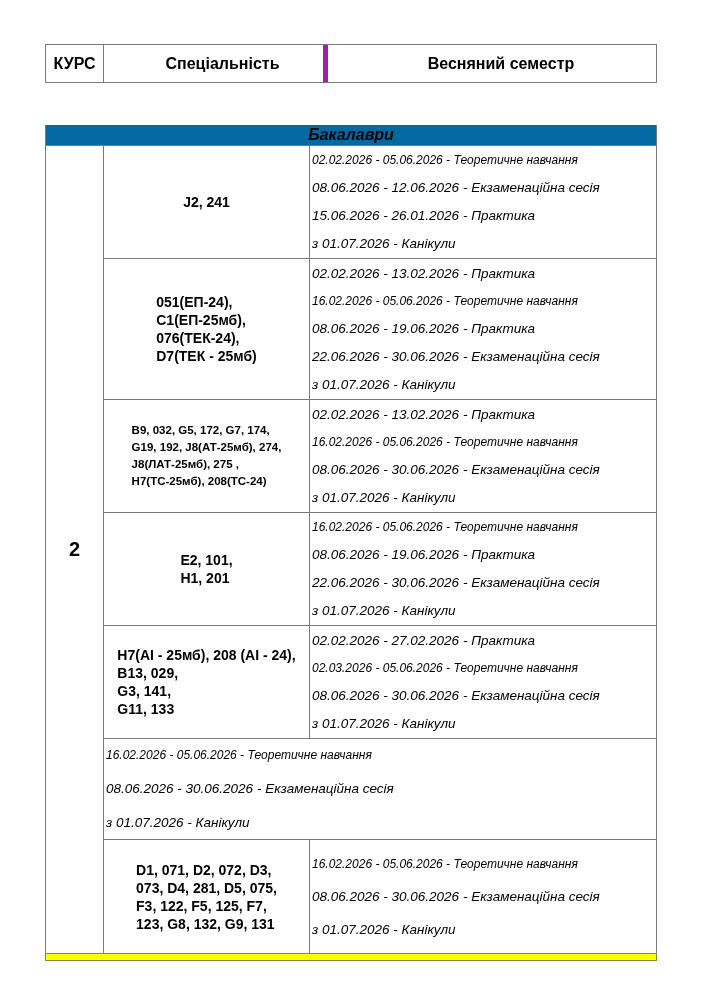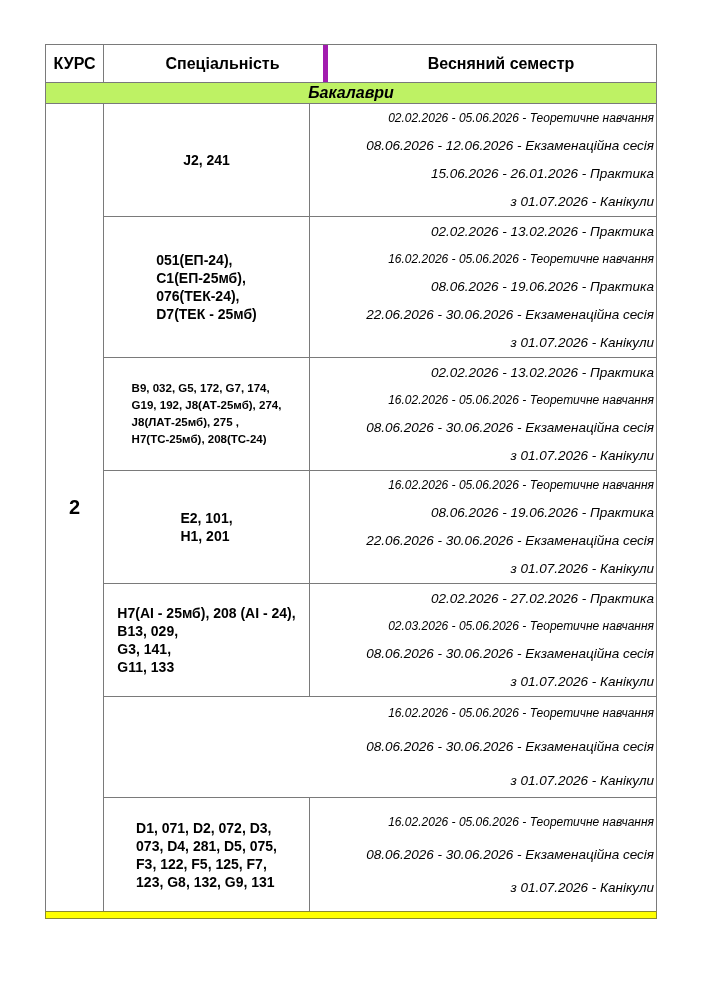--- a/index.html
+++ b/index.html
@@ -6,38 +6,38 @@
     body { width: 707px; height: 1000px; position: relative; overflow: hidden;
            font-family: "Liberation Sans", sans-serif; color: #000; }
     .tbl { position: absolute; left: 45px; top: 44px; width: 612px; }
     .row { display: flex; border-left: 1px solid #7a7a7a; border-right: 1px solid #7a7a7a; }
     .c1 { width: 58px; box-sizing: border-box; border-right: 1px solid #7a7a7a; }
     .c2 { width: 206px; box-sizing: border-box; border-right: 5px solid #a21caf; }
     .c3 { flex: 1; box-sizing: border-box; }
     .header { height: 37px; border-top: 1px solid #7a7a7a; border-bottom: 1px solid #7a7a7a; gap: 18px; }
     .header > div { display: flex; align-items: center; justify-content: center;
                     font-weight: bold; font-size: 16px; }
-    .section { height: 20px; background: #bef264; border-bottom: 1px solid #7a7a7a;
+    .section { height: 20px; background: #0369a1; border-bottom: 1px solid #7a7a7a;
                display: flex; align-items: center; justify-content: center;
-               font-weight: bold; font-style: italic; font-size: 16px; }
+               font-weight: bold; font-style: italic; font-size: 16px; margin-top: 42px; }
     .body { display: flex; border-left: 1px solid #7a7a7a; border-right: 1px solid #7a7a7a; }
     .course { width: 58px; box-sizing: border-box; border-right: 1px solid #7a7a7a;
               display: flex; align-items: center; justify-content: center;
               font-weight: bold; font-size: 20px; }
     .groups { flex: 1; }
     .grp { display: flex; border-bottom: 1px solid #7a7a7a; }
     .spec { width: 206px; box-sizing: border-box; border-right: 1px solid #7a7a7a;
             display: flex; align-items: center; justify-content: center; text-align: left;
             font-weight: bold; white-space: pre-line; line-height: 18px; font-size: 14px; }
     .spec.small { font-size: 11.5px; line-height: 17px; }
     .spec.tiny { font-size: 10.5px; line-height: 16px; }
     .spec.mid { font-size: 14px; line-height: 18px; }
     .sched { flex: 1; display: flex; flex-direction: column; justify-content: space-around;
              padding: 0 2px; }
-    .sched div { text-align: right; font-style: italic; font-size: 13.5px; }
+    .sched div { text-align: left; font-style: italic; font-size: 13.5px; }
     .sched div.sm { font-size: 12px; }
     .yellow { height: 8px; background: #ffff00; border: 1px solid #8a8a30; box-sizing: border-box; }
   </style>
 </head>
 <body>
 
 <div class="tbl">
   <div class="row header">
     <div class="c1">КУРС</div>
     <div class="c2">Спеціальність</div>

